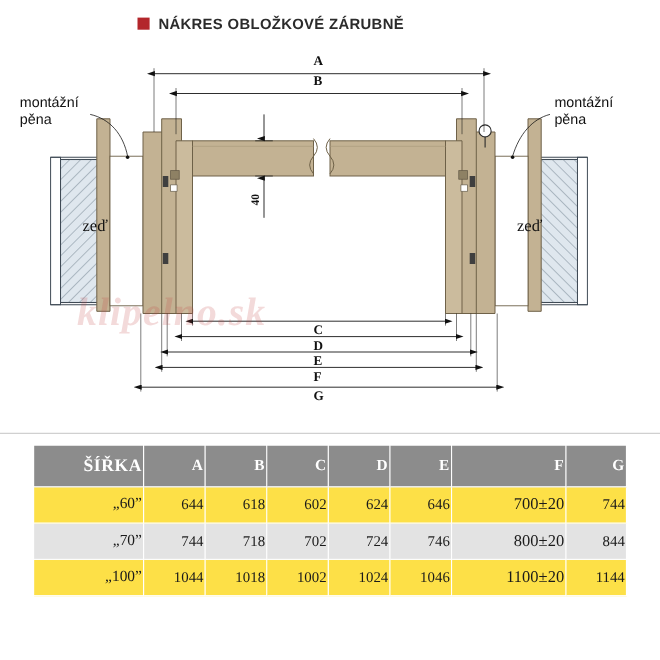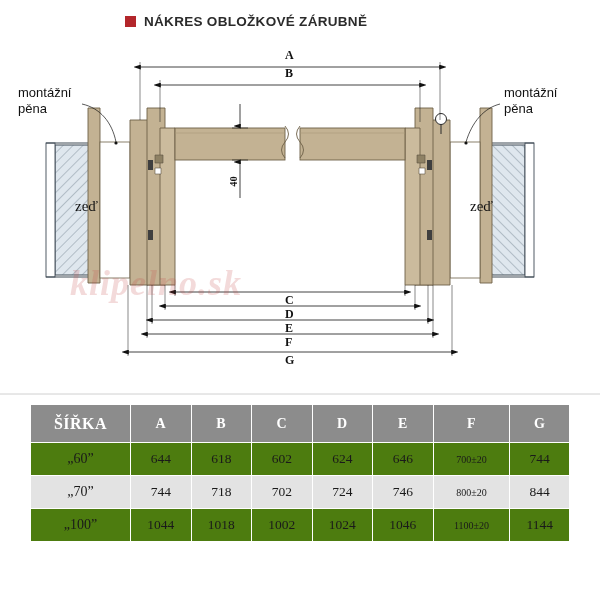--- a/index.html
+++ b/index.html
@@ -63,42 +63,42 @@
   }
 
   
   .tbl-wrap { position: absolute; left: 30px; top: 404px; width: 540px; }
   table.spec {
     border-collapse: collapse; width: 540px;
     font-family: "Liberation Serif", serif;
   }
   table.spec th, table.spec td {
     border: 1px solid #ffffff;
-    text-align: center;
+    text-align: right;
     vertical-align: middle;
   }
   table.spec thead th {
     background: #8c8c8c; color: #ffffff;
     font-size: 14px; font-weight: bold;
     height: 38px;
     letter-spacing: 0.5px;
   }
   table.spec thead th.first {
     font-size: 16px;
     width: 100px;
   }
   table.spec tbody td {
-    background: #4d7c0f; color: #1a1a1a;
+    background: #fde047; color: #1a1a1a;
     font-size: 13.5px; height: 33px;
   }
   table.spec tbody td.first {
     font-weight: normal; font-size: 14px;
   }
   table.spec tbody tr:nth-child(even) td { background: #e3e3e3; }
-  table.spec tbody td.wide { font-size: 10px; margin-top: 14px; }
+  table.spec tbody td.wide { font-size: 15px; margin-top: 14px; }
 </style>
 </head>
 <body>
 
 <div class="page">
 
   <div class="title-row">
     <span class="title-square"></span>
     <span class="title-text">NÁKRES OBLOŽKOVÉ ZÁRUBNĚ</span>
   </div>

